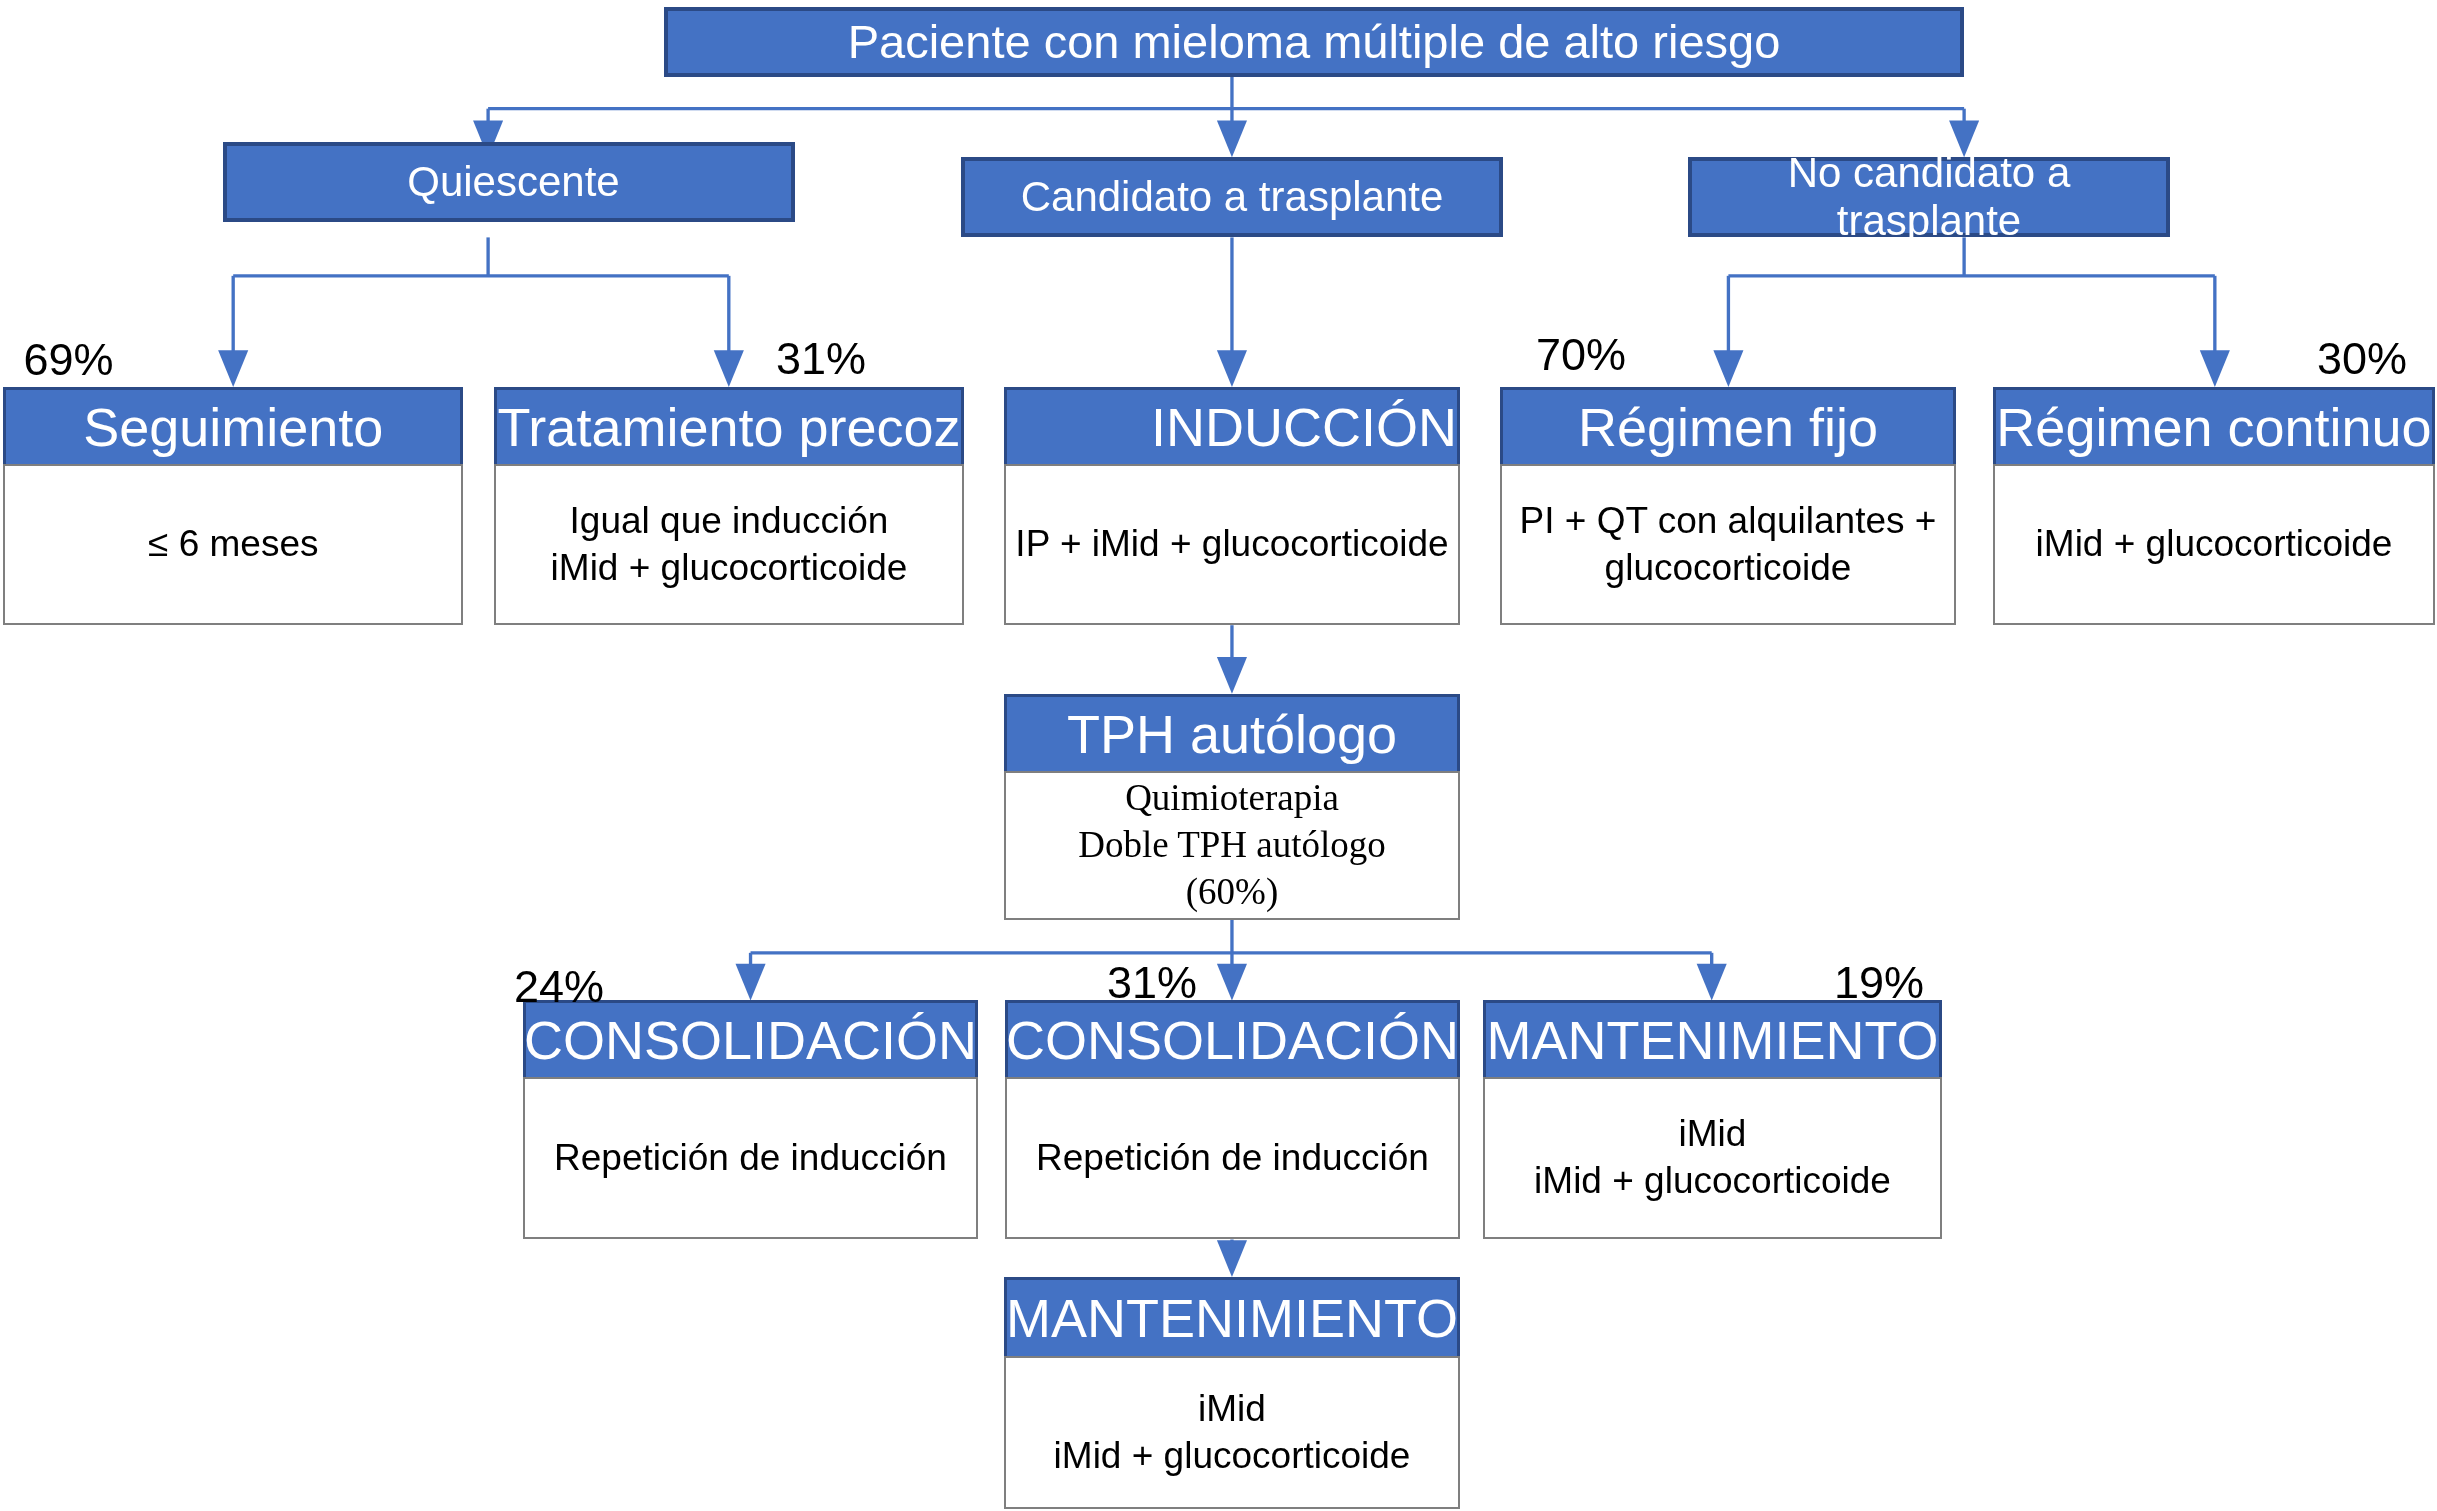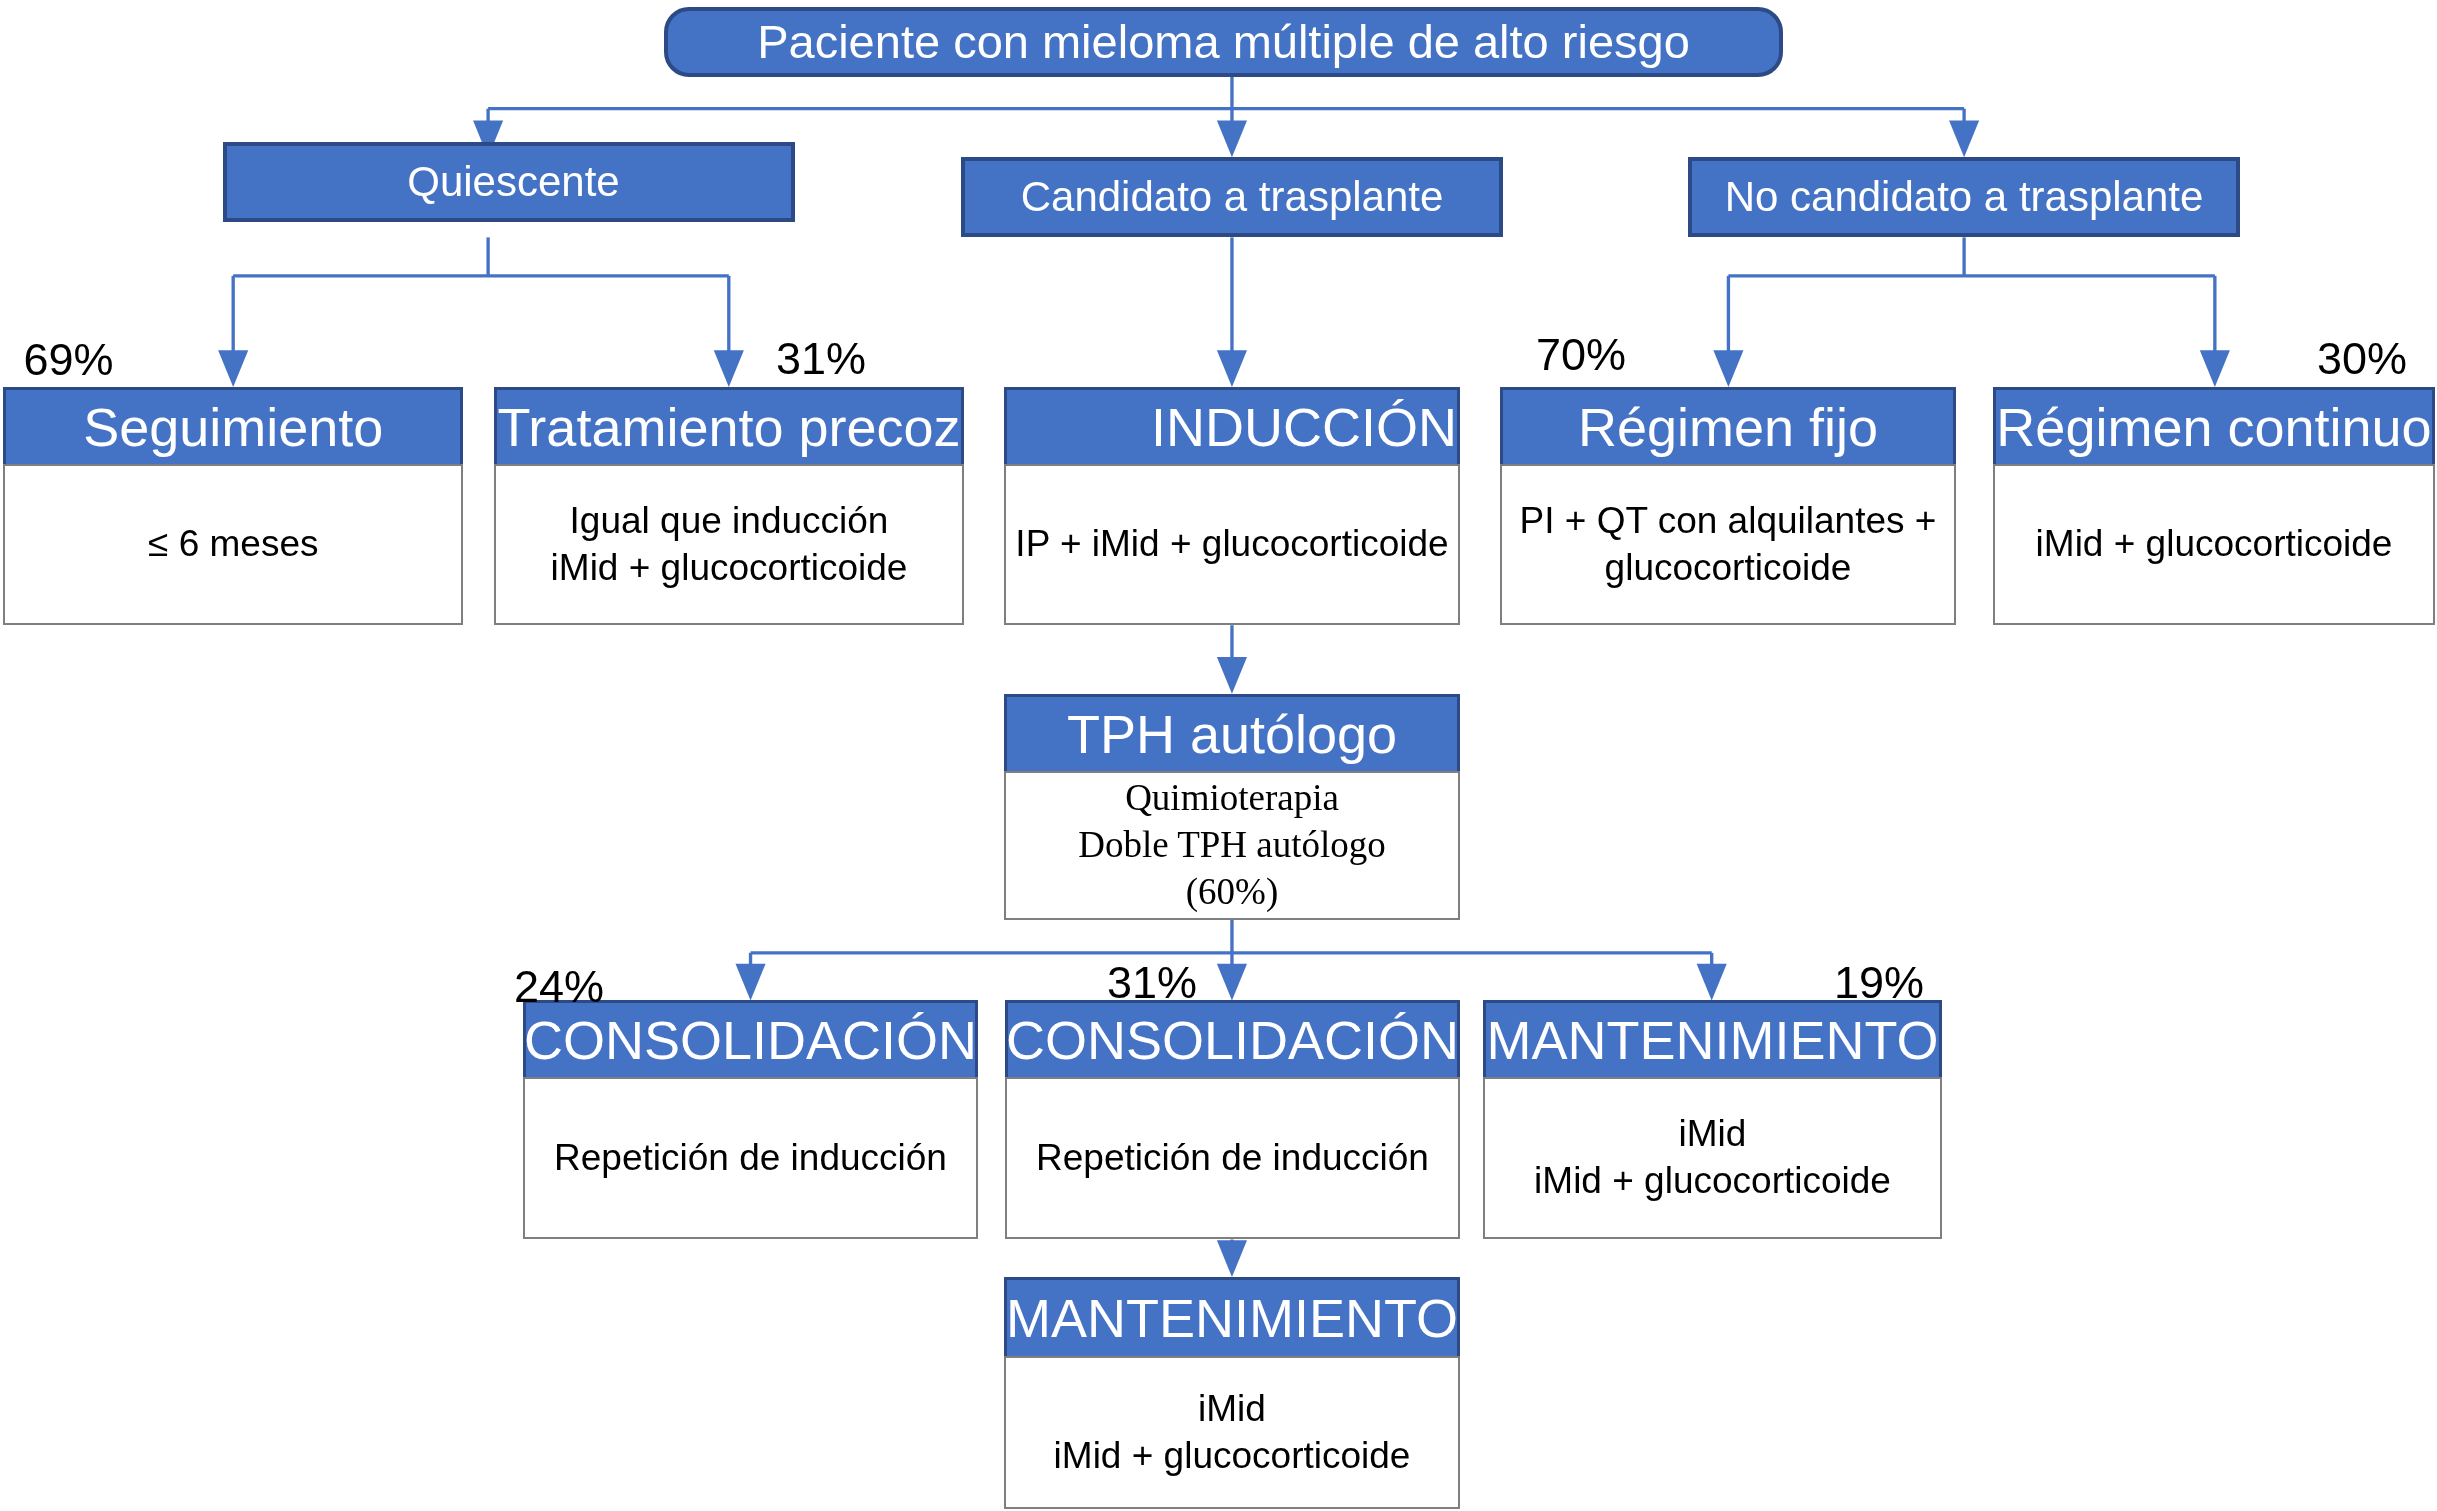--- a/index.html
+++ b/index.html
@@ -93,31 +93,31 @@
       <polygon points="2050,419 2086,419 2068,463"></polygon>
       <polygon points="2632,419 2668,419 2650,463"></polygon>
       <polygon points="1456,786 1492,786 1474,830"></polygon>
       <polygon points="880,1153 916,1153 898,1197"></polygon>
       <polygon points="1456,1153 1492,1153 1474,1197"></polygon>
       <polygon points="2030,1153 2066,1153 2048,1197"></polygon>
       <polygon points="1456,1484 1492,1484 1474,1528"></polygon>
     </g>
   </svg>
 
-  <div class="node blue-box title-text" style="left:664px;top:6.7px;width:1119px;height:70px;border-radius:25px;">
+  <div class="node blue-box title-text" style="left:664px;top:6.7px;width:1300px;height:70px;">
     <span>Paciente con mieloma múltiple de alto riesgo</span>
   </div>
 
   <div class="node blue-box lvl2-text" style="left:223px;top:142px;width:572px;height:80px;padding-left:9px;">
     <span>Quiescente</span>
   </div>
   <div class="node blue-box lvl2-text" style="left:961px;top:157px;width:542px;height:80px;">
     <span>Candidato a trasplante</span>
   </div>
-  <div class="node blue-box lvl2-text" style="left:1688px;top:157px;width:552px;height:80px;">
+  <div class="node blue-box lvl2-text" style="left:1688px;top:157px;width:482px;height:80px;">
     <span>No candidato a trasplante</span>
   </div>
 
   <div class="pct" style="left:23.4px;top:334px;">69%</div>
   <div class="pct" style="left:776px;top:333px;">31%</div>
   <div class="pct" style="left:1536px;top:329px;">70%</div>
   <div class="pct" style="left:2317px;top:333px;">30%</div>
 
   <div class="node" style="left:3.3px;top:387px;width:460px;">
     <div class="hdr" style="width:460px;height:77px;">

